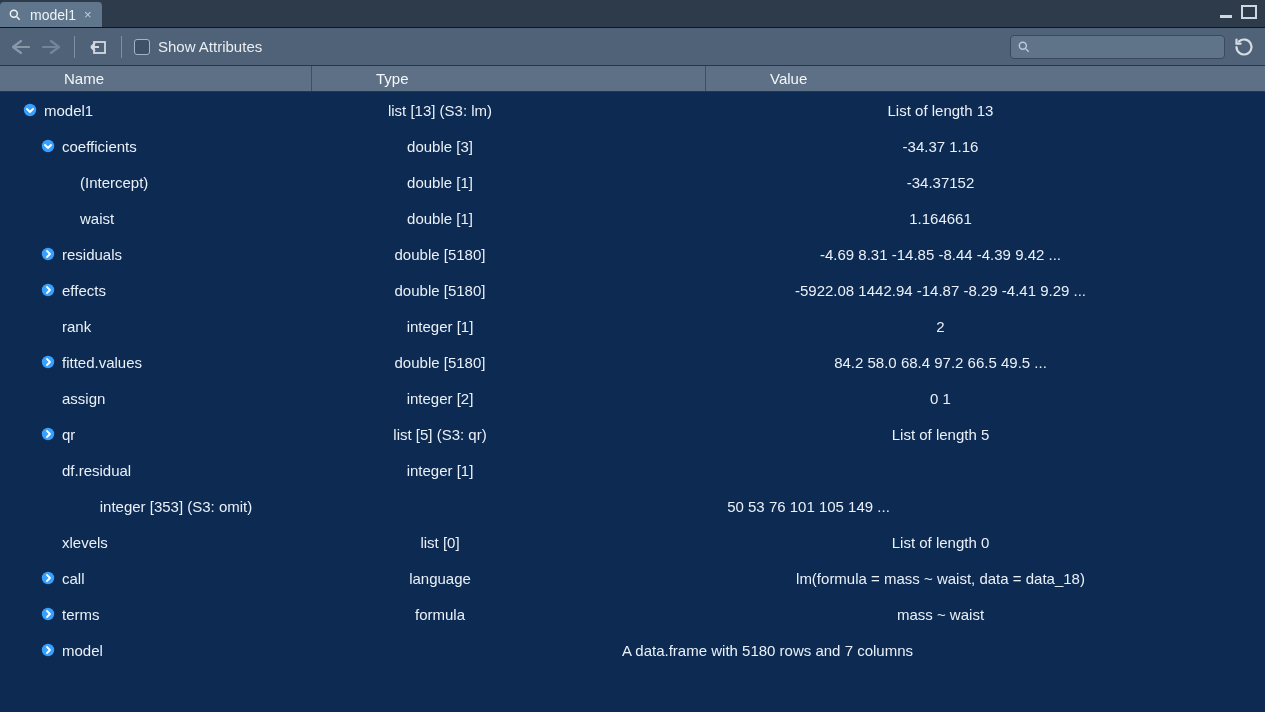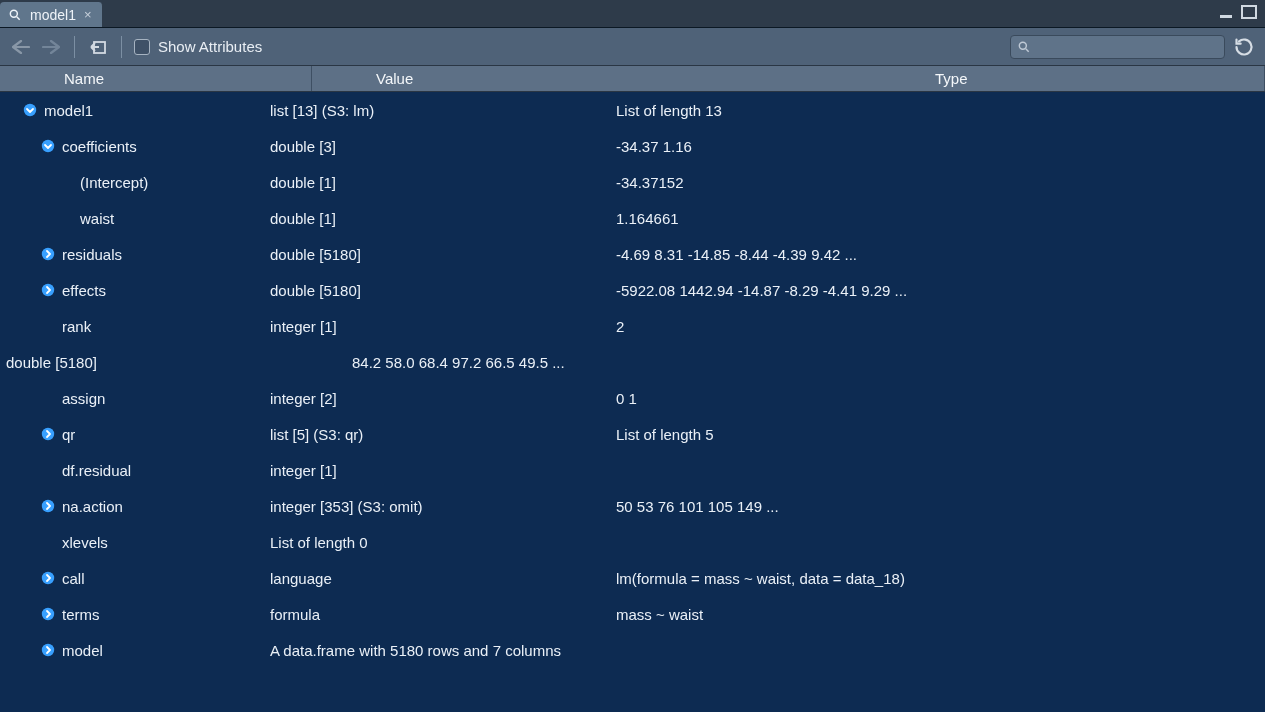--- a/index.html
+++ b/index.html
@@ -97,21 +97,21 @@
   .cell-type  { width:346px; padding-left:6px; }
   .cell-value { flex:1; padding-left:6px; }
   .indent { display:inline-block; }
   .arrow {
     width:16px; height:16px; display:flex; align-items:center; justify-content:center;
     cursor:pointer;
   }
   .arrow svg { display:block; }
   .arrow.none { visibility:hidden; }
   .nm { white-space:nowrap; }
-  .ty, .vl { white-space:nowrap; }
+  .ty, .vl { white-space:nowrap;text-align:center; }
 
   
   .content::-webkit-scrollbar { width:10px; }
   .content::-webkit-scrollbar-thumb { background:#2c4a6e; border-radius:5px; }
 </style>
 </head>
 <body>
 
 <div class="tab-strip">
   <div class="tab">
@@ -174,26 +174,26 @@
       <path d="M3 12a9 9 0 1 0 3-6.7"></path>
         <polyline points="3 3 3 8 8 8"></polyline>
     </svg>
   </span>
 </div>
 
 <div class="hdr">
   <div class="col col-name">
       <span>Name</span>
     </div>
+  <div class="col col-type">
+      <span>Type</span>
+    </div>
   <div class="col col-value">
       <span>Value</span>
     </div>
-  <div class="col col-type">
-      <span>Type</span>
-    </div>
 </div>
 
 <div class="content" id="content">
     <div class="row">
       <div class="cell-name">
         <span class="indent" style="width: 16px;"></span>
         <span class="arrow">
           <svg width="14" height="14" viewBox="0 0 14 14">
             <circle cx="7" cy="7" r="6.2" fill="#38a0ff"></circle>
             <path d="M4 6 L7 9 L10 6" fill="none" stroke="#fff" stroke-width="1.8" stroke-linecap="round" stroke-linejoin="round"></path>
@@ -267,20 +267,30 @@
     <div class="row">
       <div class="cell-name">
         <span class="indent" style="width: 34px;"></span>
         <span class="arrow none"></span>
         <span class="nm">rank</span>
       </div>
       <div class="cell-type ty">integer [1]</div>
       <div class="cell-value vl">2</div>
     </div>
     <div class="row">
+      <div class="cell-name">
+        <span class="indent" style="width: 34px;"></span>
+        <span class="arrow">
+          <svg width="14" height="14" viewBox="0 0 14 14">
+            <circle cx="7" cy="7" r="6.2" fill="#38a0ff"></circle>
+            <path d="M6 4 L9 7 L6 10" fill="none" stroke="#fff" stroke-width="1.8" stroke-linecap="round" stroke-linejoin="round"></path>
+          </svg>
+        </span>
+        <span class="nm">fitted.values</span>
+      </div>
       <div class="cell-type ty">double [5180]</div>
       <div class="cell-value vl">84.2 58.0 68.4 97.2 66.5 49.5 ...</div>
     </div>
     <div class="row">
       <div class="cell-name">
         <span class="indent" style="width: 34px;"></span>
         <span class="arrow none"></span>
         <span class="nm">assign</span>
       </div>
       <div class="cell-type ty">integer [2]</div>
@@ -302,39 +312,30 @@
     </div>
     <div class="row">
       <div class="cell-name">
         <span class="indent" style="width: 34px;"></span>
         <span class="arrow none"></span>
         <span class="nm">df.residual</span>
       </div>
       <div class="cell-type ty">integer [1]</div>
     </div>
     <div class="row">
-      <div class="cell-name">
-        <span class="indent" style="width: 34px;"></span>
-        <span class="arrow">
-          <svg width="14" height="14" viewBox="0 0 14 14">
-            <circle cx="7" cy="7" r="6.2" fill="#38a0ff"></circle>
-            <path d="M6 4 L9 7 L6 10" fill="none" stroke="#fff" stroke-width="1.8" stroke-linecap="round" stroke-linejoin="round"></path>
-          </svg>
-        </span>
-        <span class="nm">na.action</span>
-      </div>
       <div class="cell-type ty">integer [353] (S3: omit)</div>
       <div class="cell-value vl">50 53 76 101 105 149 ...</div>
     </div>
     <div class="row">
       <div class="cell-name">
         <span class="indent" style="width: 34px;"></span>
         <span class="arrow none"></span>
         <span class="nm">xlevels</span>
       </div>
+      <div class="cell-type ty">list [0]</div>
       <div class="cell-value vl">List of length 0</div>
     </div>
     <div class="row">
       <div class="cell-name">
         <span class="indent" style="width: 34px;"></span>
         <span class="arrow">
           <svg width="14" height="14" viewBox="0 0 14 14">
             <circle cx="7" cy="7" r="6.2" fill="#38a0ff"></circle>
             <path d="M6 4 L9 7 L6 10" fill="none" stroke="#fff" stroke-width="1.8" stroke-linecap="round" stroke-linejoin="round"></path>
           </svg>

